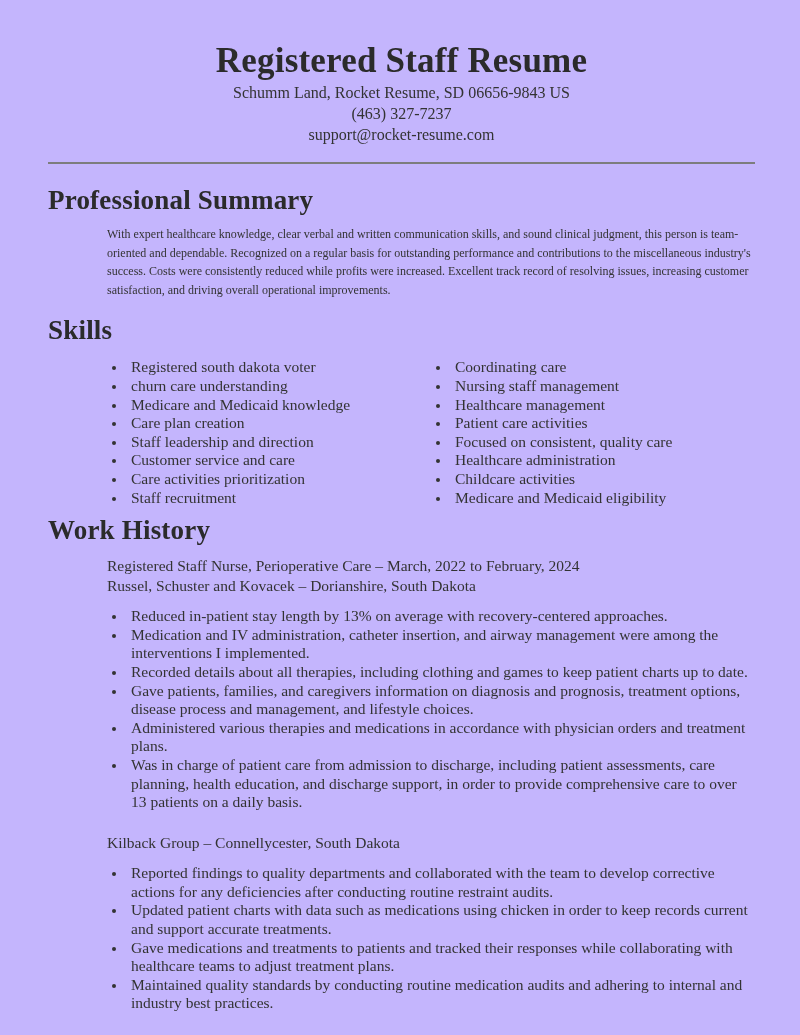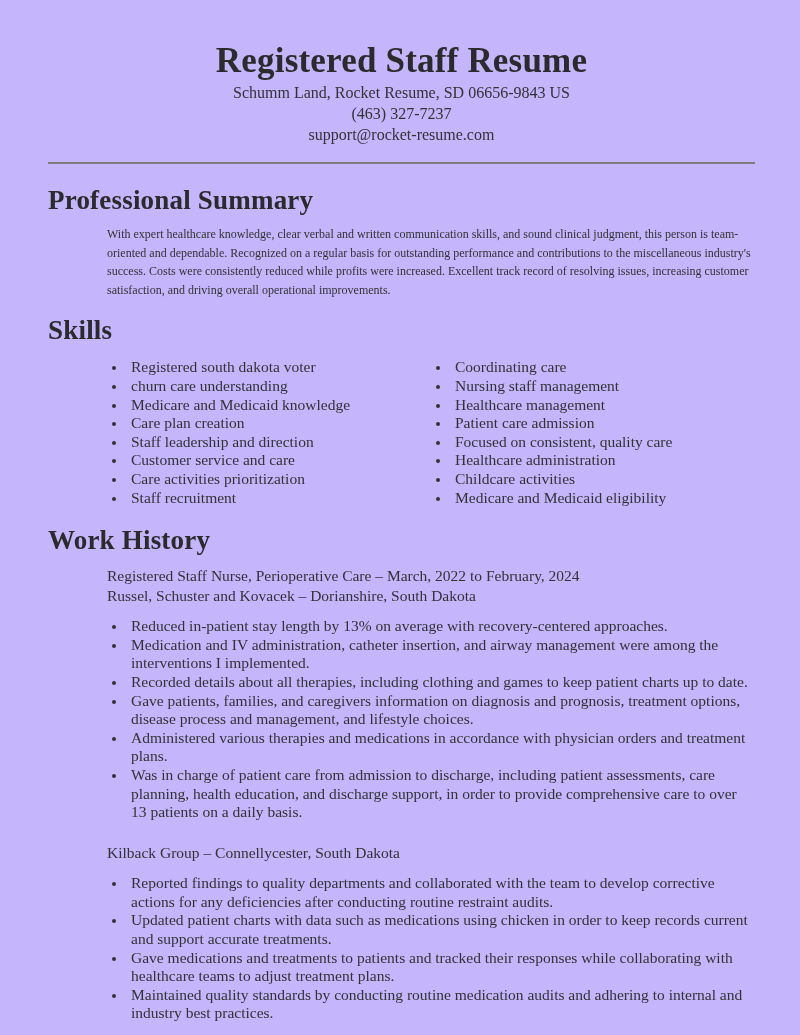--- a/index.html
+++ b/index.html
@@ -37,21 +37,21 @@
   
   h2.section-heading {
     font-size: 27px;
     font-weight: 600;
     color: #2b2b2b;
     line-height: 1.15;
     letter-spacing: 0.2px;
   }
   .section-summary h2 { margin-top: 21px; }
   .section-skills h2 { margin-top: 16px; }
-  .section-work h2 { margin-top: 18px; }
+  .section-work h2 { margin-top: 8px; }
   
   .indent { margin-left: 59px; width: 648px; }
   .summary-text {
     margin-top: 9px;
     font-size: 12px;
     line-height: 18.6px;
     color: #333333;
   }
   
   .skills-grid {
@@ -108,21 +108,21 @@
           <li>Care plan creation</li>
           <li>Staff leadership and direction</li>
           <li>Customer service and care</li>
           <li>Care activities prioritization</li>
           <li>Staff recruitment</li>
         </ul>
       <ul class="bullets">
           <li>Coordinating care</li>
           <li>Nursing staff management</li>
           <li>Healthcare management</li>
-          <li>Patient care admission</li>
+          <li>Patient care activities</li>
           <li>Focused on consistent, quality care</li>
           <li>Healthcare administration</li>
           <li>Childcare activities</li>
           <li>Medicare and Medicaid eligibility</li>
         </ul>
     </div>
   </div>
 
   <div class="section-work">
     <h2 class="section-heading">Work History</h2>

